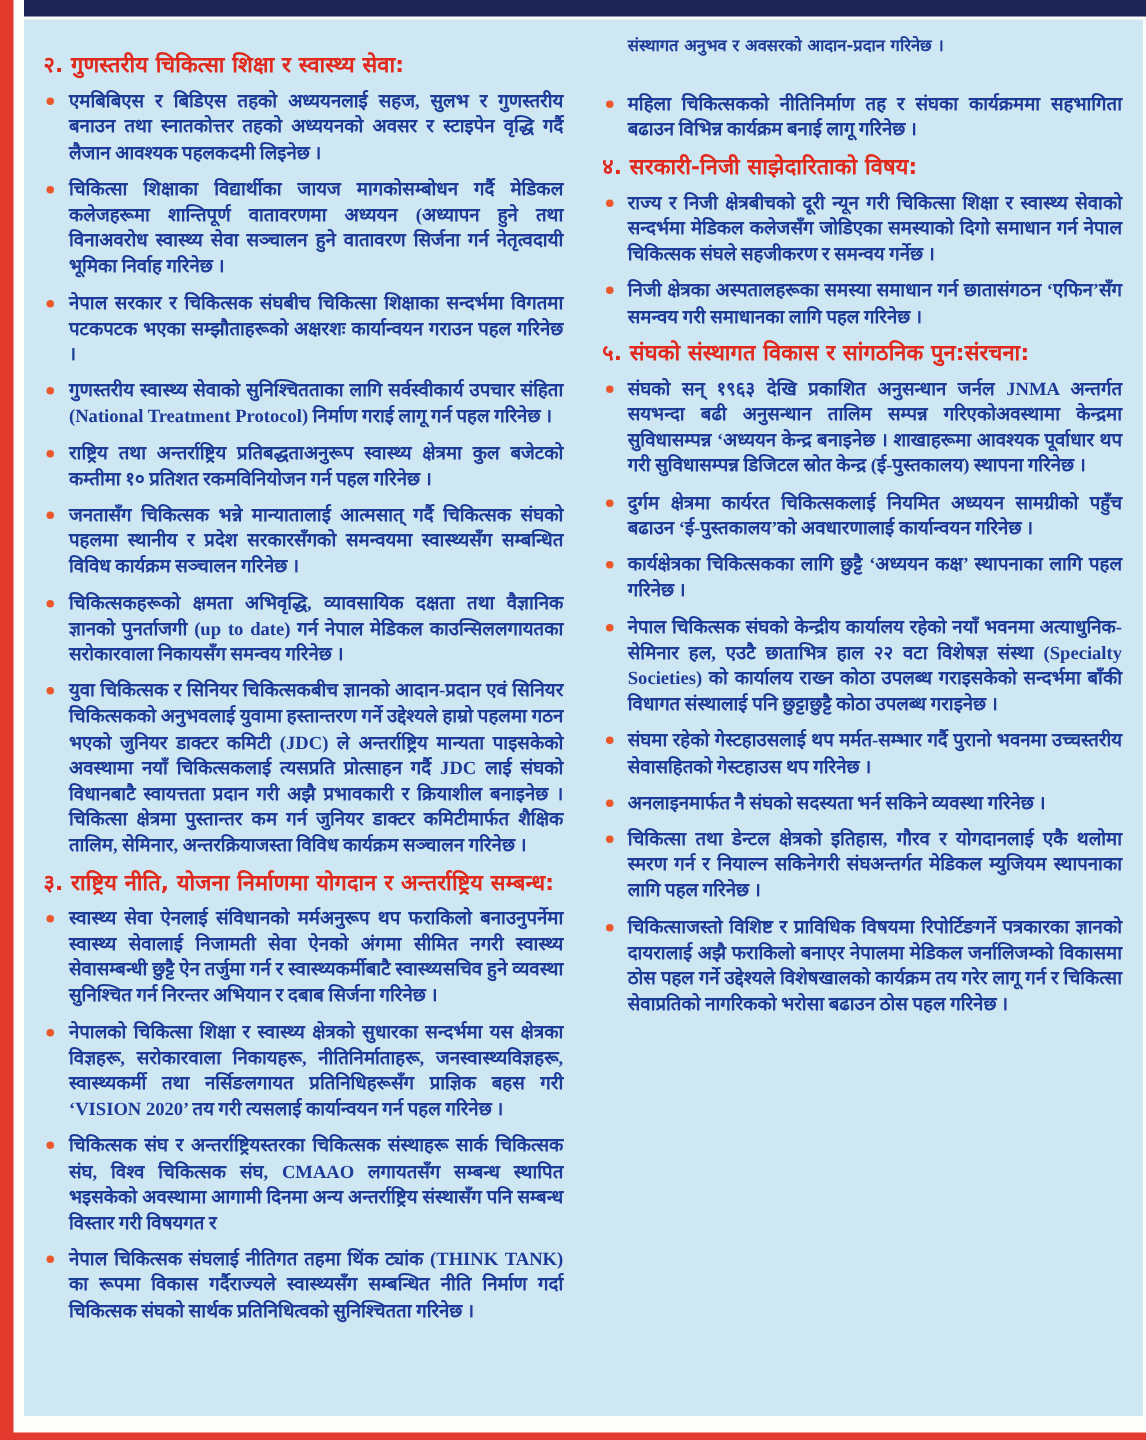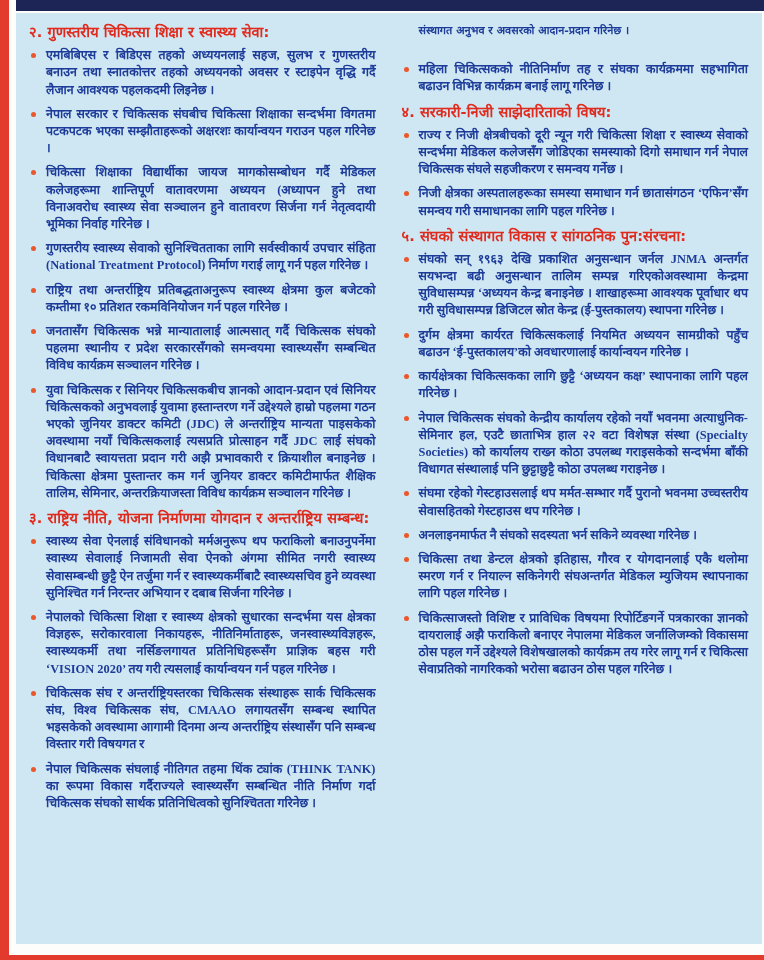--- a/index.html
+++ b/index.html
@@ -35,21 +35,21 @@
   }
   .col { flex:1 1 0; min-width:0; }
   .heading {
     color:var(--heading-red,#e02a1d);
     font-weight:bold;
     font-size:14.5px;
     line-height:1.25;
     margin:5px 0 6px 0;
     letter-spacing:0.1px;
   }
-  .col .heading:first-child { margin-top:1px; }
+  .col .heading:first-child { margin-top:13px; }
   .bullet {
     position:relative;
     padding-left:17px;
     margin-bottom:7px;
     text-align:justify;
     color:var(--body-blue,#1d3c9a);
     font-size:12.4px;
     line-height:17.2px;
     font-weight:600;
     font-family:Liberation Serif, serif;
@@ -72,25 +72,26 @@
 </head>
 <body>
 
 <div class="page">
   <div class="top-bar"></div>
   <div class="left-strip"></div>
   <div class="content">
     <div class="col">
         <div class="heading">२. गुणस्तरीय चिकित्सा शिक्षा र स्वास्थ्य सेवा:</div>
         <div class="bullet"><span class="dot"></span><span>एमबिबिएस र बिडिएस तहको अध्ययनलाई सहज, सुलभ र गुणस्तरीय बनाउन तथा स्नातकोत्तर तहको अध्ययनको अवसर र स्टाइपेन वृद्धि गर्दै लैजान आवश्यक पहलकदमी लिइनेछ ।</span></div>
+        <div class="bullet"><span class="dot"></span><span>चिकित्सा शिक्षाका विद्यार्थीका जायज मागकोसम्बोधन गर्दै मेडिकल कलेजहरूमा शान्तिपूर्ण वातावरणमा अध्ययन (अध्यापन हुने तथा विनाअवरोध स्वास्थ्य सेवा सञ्चालन हुने वातावरण सिर्जना गर्न नेतृत्वदायी भूमिका निर्वाह गरिनेछ ।</span></div>
         <div class="bullet"><span class="dot"></span><span>नेपाल सरकार र चिकित्सक संघबीच चिकित्सा शिक्षाका सन्दर्भमा विगतमा पटकपटक भएका सम्झौताहरूको अक्षरशः कार्यान्वयन गराउन पहल गरिनेछ ।</span></div>
-        <div class="bullet"><span class="dot"></span><span>चिकित्सा शिक्षाका विद्यार्थीका जायज मागकोसम्बोधन गर्दै मेडिकल कलेजहरूमा शान्तिपूर्ण वातावरणमा अध्ययन (अध्यापन हुने तथा विनाअवरोध स्वास्थ्य सेवा सञ्चालन हुने वातावरण सिर्जना गर्न नेतृत्वदायी भूमिका निर्वाह गरिनेछ ।</span></div>
         <div class="bullet"><span class="dot"></span><span>गुणस्तरीय स्वास्थ्य सेवाको सुनिश्चितताका लागि सर्वस्वीकार्य उपचार संहिता (National Treatment Protocol) निर्माण गराई लागू गर्न पहल गरिनेछ ।</span></div>
         <div class="bullet"><span class="dot"></span><span>राष्ट्रिय तथा अन्तर्राष्ट्रिय प्रतिबद्धताअनुरूप स्वास्थ्य क्षेत्रमा कुल बजेटको कम्तीमा १० प्रतिशत रकमविनियोजन गर्न पहल गरिनेछ ।</span></div>
         <div class="bullet"><span class="dot"></span><span>जनतासँग चिकित्सक भन्ने मान्यातालाई आत्मसात् गर्दै चिकित्सक संघको पहलमा स्थानीय र प्रदेश सरकारसँगको समन्वयमा स्वास्थ्यसँग सम्बन्धित विविध कार्यक्रम सञ्चालन गरिनेछ ।</span></div>
+        <div class="bullet"><span class="dot"></span><span>चिकित्सकहरूको क्षमता अभिवृद्धि, व्यावसायिक दक्षता तथा वैज्ञानिक ज्ञानको पुनर्ताजगी (up to date) गर्न नेपाल मेडिकल काउन्सिललगायतका सरोकारवाला निकायसँग समन्वय गरिनेछ ।</span></div>
         <div class="bullet"><span class="dot"></span><span>युवा चिकित्सक र सिनियर चिकित्सकबीच ज्ञानको आदान-प्रदान एवं सिनियर चिकित्सकको अनुभवलाई युवामा हस्तान्तरण गर्ने उद्देश्यले हाम्रो पहलमा गठन भएको जुनियर डाक्टर कमिटी (JDC) ले अन्तर्राष्ट्रिय मान्यता पाइसकेको अवस्थामा नयाँ चिकित्सकलाई त्यसप्रति प्रोत्साहन गर्दै JDC लाई संघको विधानबाटै स्वायत्तता प्रदान गरी अझै प्रभावकारी र क्रियाशील बनाइनेछ । चिकित्सा क्षेत्रमा पुस्तान्तर कम गर्न जुनियर डाक्टर कमिटीमार्फत शैक्षिक तालिम, सेमिनार, अन्तरक्रियाजस्ता विविध कार्यक्रम सञ्चालन गरिनेछ ।</span></div>
         <div class="heading">३. राष्ट्रिय नीति, योजना निर्माणमा योगदान र अन्तर्राष्ट्रिय सम्बन्ध:</div>
         <div class="bullet"><span class="dot"></span><span>स्वास्थ्य सेवा ऐनलाई संविधानको मर्मअनुरूप थप फराकिलो बनाउनुपर्नेमा स्वास्थ्य सेवालाई निजामती सेवा ऐनको अंगमा सीमित नगरी स्वास्थ्य सेवासम्बन्धी छुट्टै ऐन तर्जुमा गर्न र स्वास्थ्यकर्मीबाटै स्वास्थ्यसचिव हुने व्यवस्था सुनिश्चित गर्न निरन्तर अभियान र दबाब सिर्जना गरिनेछ ।</span></div>
         <div class="bullet"><span class="dot"></span><span>नेपालको चिकित्सा शिक्षा र स्वास्थ्य क्षेत्रको सुधारका सन्दर्भमा यस क्षेत्रका विज्ञहरू, सरोकारवाला निकायहरू, नीतिनिर्माताहरू, जनस्वास्थ्यविज्ञहरू, स्वास्थ्यकर्मी तथा नर्सिङलगायत प्रतिनिधिहरूसँग प्राज्ञिक बहस गरी ‘VISION 2020’ तय गरी त्यसलाई कार्यान्वयन गर्न पहल गरिनेछ ।</span></div>
         <div class="bullet"><span class="dot"></span><span>चिकित्सक संघ र अन्तर्राष्ट्रियस्तरका चिकित्सक संस्थाहरू सार्क चिकित्सक संघ, विश्व चिकित्सक संघ, CMAAO लगायतसँग सम्बन्ध स्थापित भइसकेको अवस्थामा आगामी दिनमा अन्य अन्तर्राष्ट्रिय संस्थासँग पनि सम्बन्ध विस्तार गरी विषयगत र</span></div>
         <div class="bullet"><span class="dot"></span><span>नेपाल चिकित्सक संघलाई नीतिगत तहमा थिंक ट्यांक (THINK TANK) का रूपमा विकास गर्दैराज्यले स्वास्थ्यसँग सम्बन्धित नीति निर्माण गर्दा चिकित्सक संघको सार्थक प्रतिनिधित्वको सुनिश्चितता गरिनेछ ।</span></div>
       </div>
     <div class="col">
         <div class="continuation">संस्थागत अनुभव र अवसरको आदान-प्रदान गरिनेछ ।</div>
         <div class="bullet"><span class="dot"></span><span>महिला चिकित्सकको नीतिनिर्माण तह र संघका कार्यक्रममा सहभागिता बढाउन विभिन्न कार्यक्रम बनाई लागू गरिनेछ ।</span></div>

